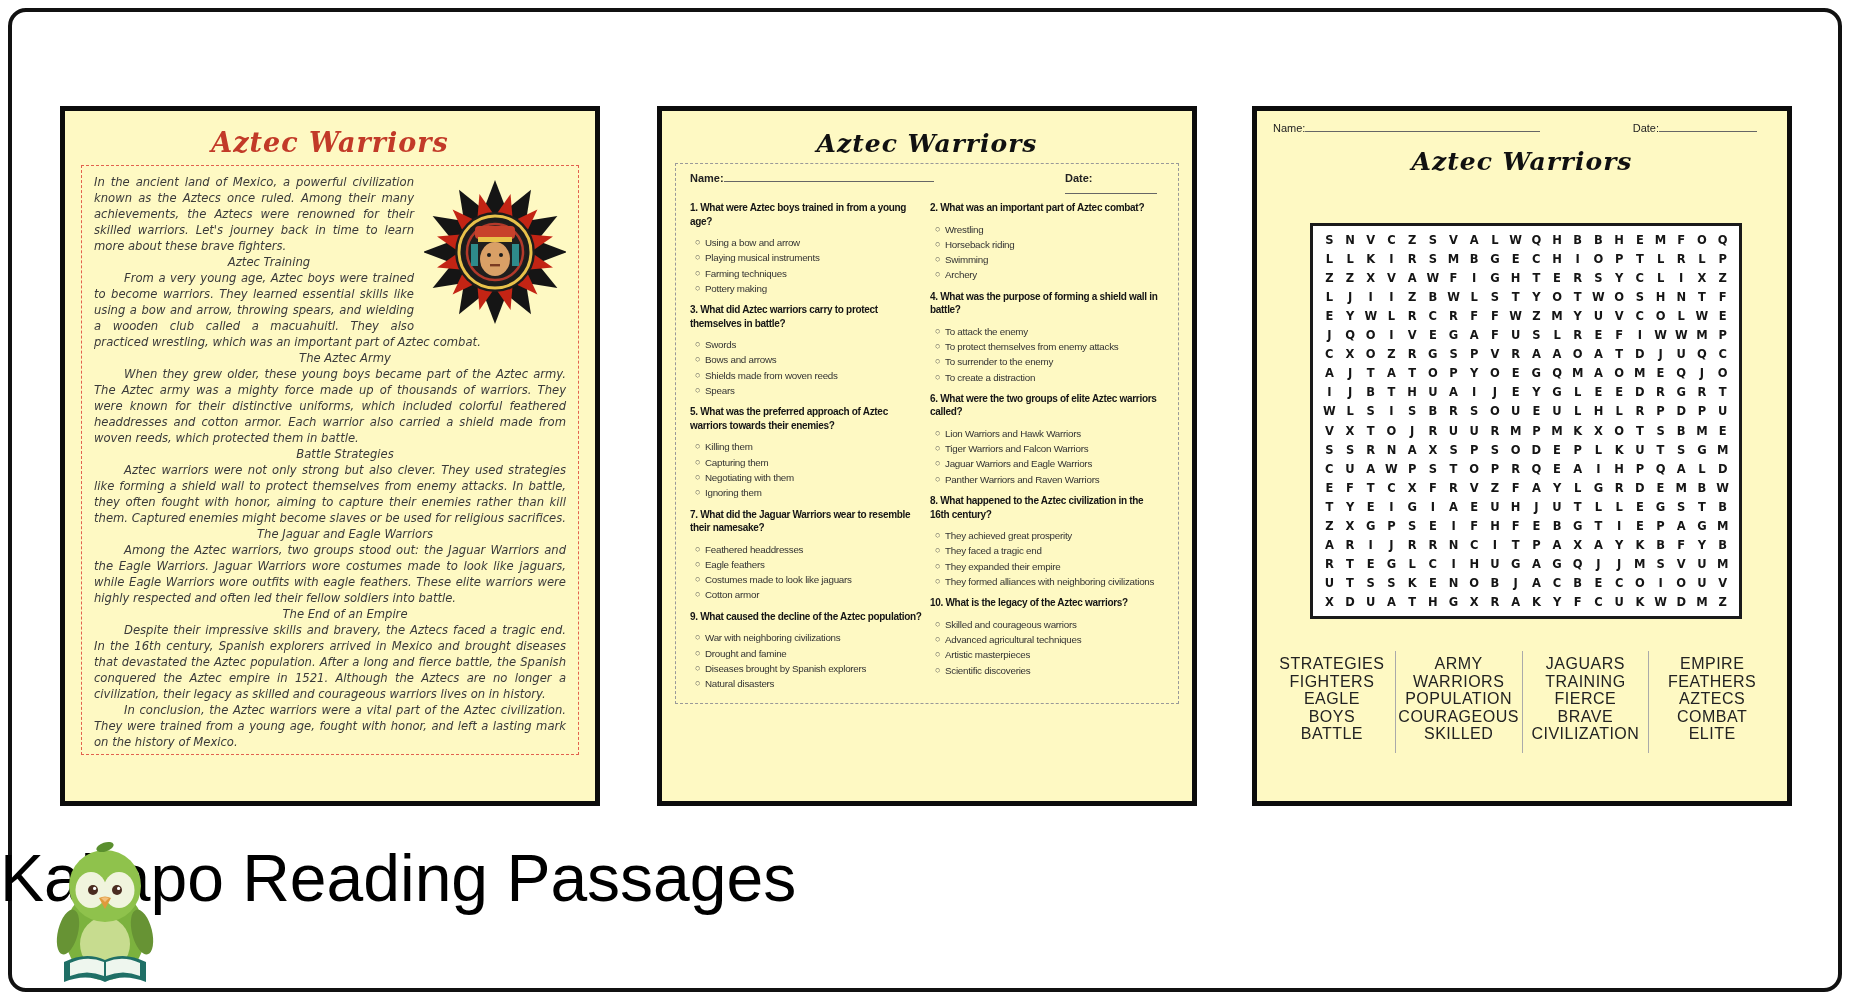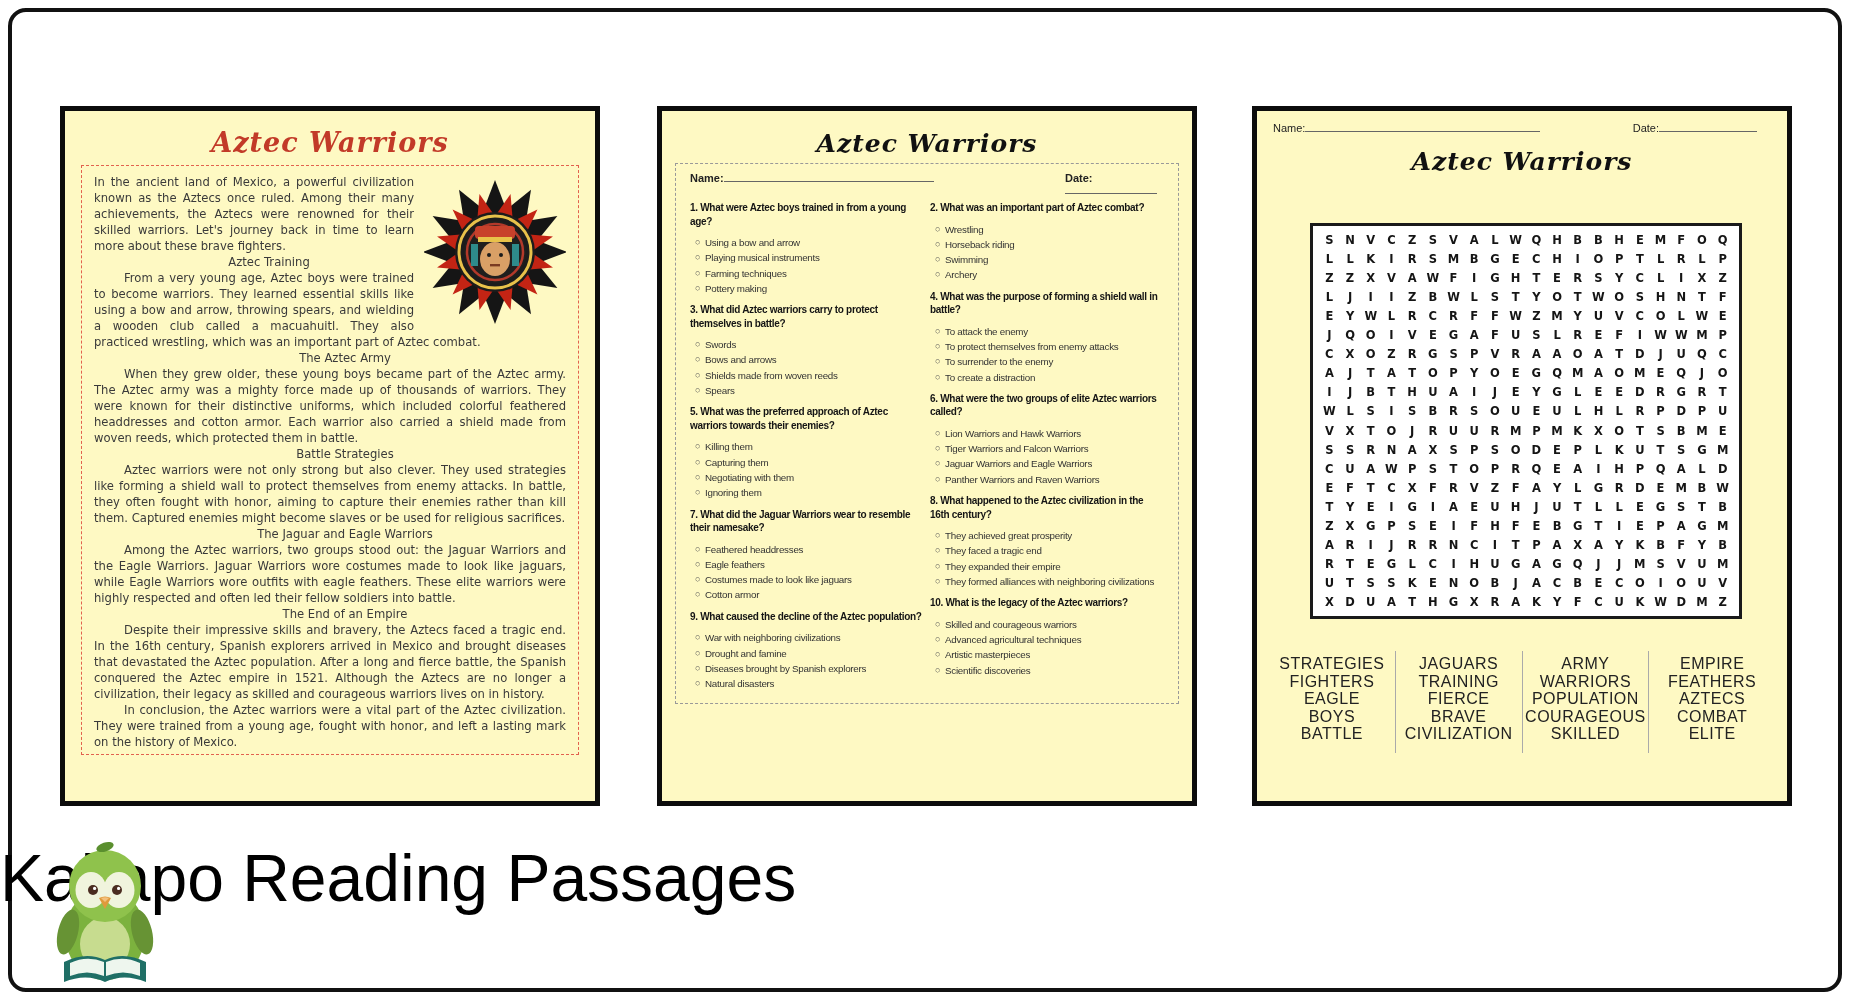--- a/index.html
+++ b/index.html
@@ -8,21 +8,21 @@
 
   .page{position:absolute;top:106px;width:540px;height:700px;background:#fef9c3;border:5px solid #0c0c0c;box-sizing:border-box;}
   #page1{left:60px;} #page2{left:657px;} #page3{left:1252px;}
 
   .script-title{text-align:center;font-family:"DejaVu Serif",serif;font-style:italic;font-weight:bold;letter-spacing:1px;}
   #page1 .script-title{color:#c23a28;font-size:27px;margin:16px 0 0;}
   #page2 .script-title{color:#111;font-size:25px;margin:18px 0 0;}
   #page3 .script-title{position:absolute;top:36px;left:0;right:0;color:#111;font-size:25px;margin:0;}
 
   
-  .p1-box{position:absolute;left:16px;right:16px;top:54px;bottom:46px;border:1px dashed #e2614e;padding:8px 12px;overflow:hidden;}
+  .p1-box{position:absolute;left:16px;right:16px;top:54px;bottom:46px;border:1px dashed #e2614e;padding:8px 12px;overflow:hidden;font-style:italic;}
   .p1-illustration{float:right;width:142px;height:152px;margin:0 0 4px 10px;}
   .passage p{margin:0;font-family:"DejaVu Sans",sans-serif;font-size:11.6px;line-height:16px;color:#3a3a3a;text-align:justify;text-indent:30px;}
   .passage p.noind{text-indent:0;}
   .passage p.heading{text-align:center;}
 
   
   .p2-box{position:absolute;left:13px;right:13px;top:52px;bottom:97px;border:1px dashed #999;padding:8px 14px 0;box-sizing:border-box;}
   .nd-row{position:relative;height:22px;font-size:11px;font-weight:bold;color:#222;}
   .u-line{display:inline-block;border-bottom:1px solid #666;height:9px;}
   .nd-date2{position:absolute;left:375px;top:0;}
@@ -733,32 +733,32 @@
     </div>
   <div class="words-row">
     <div class="word-col">
         <div class="word">STRATEGIES</div>
         <div class="word">FIGHTERS</div>
         <div class="word">EAGLE</div>
         <div class="word">BOYS</div>
         <div class="word">BATTLE</div>
       </div>
     <div class="word-col">
+        <div class="word">ARMY</div>
+        <div class="word">WARRIORS</div>
+        <div class="word">POPULATION</div>
+        <div class="word">COURAGEOUS</div>
+        <div class="word">SKILLED</div>
+      </div>
+    <div class="word-col">
         <div class="word">JAGUARS</div>
         <div class="word">TRAINING</div>
         <div class="word">FIERCE</div>
         <div class="word">BRAVE</div>
         <div class="word">CIVILIZATION</div>
-      </div>
-    <div class="word-col">
-        <div class="word">ARMY</div>
-        <div class="word">WARRIORS</div>
-        <div class="word">POPULATION</div>
-        <div class="word">COURAGEOUS</div>
-        <div class="word">SKILLED</div>
       </div>
     <div class="word-col">
         <div class="word">EMPIRE</div>
         <div class="word">FEATHERS</div>
         <div class="word">AZTECS</div>
         <div class="word">COMBAT</div>
         <div class="word">ELITE</div>
       </div>
   </div>
 </div>

